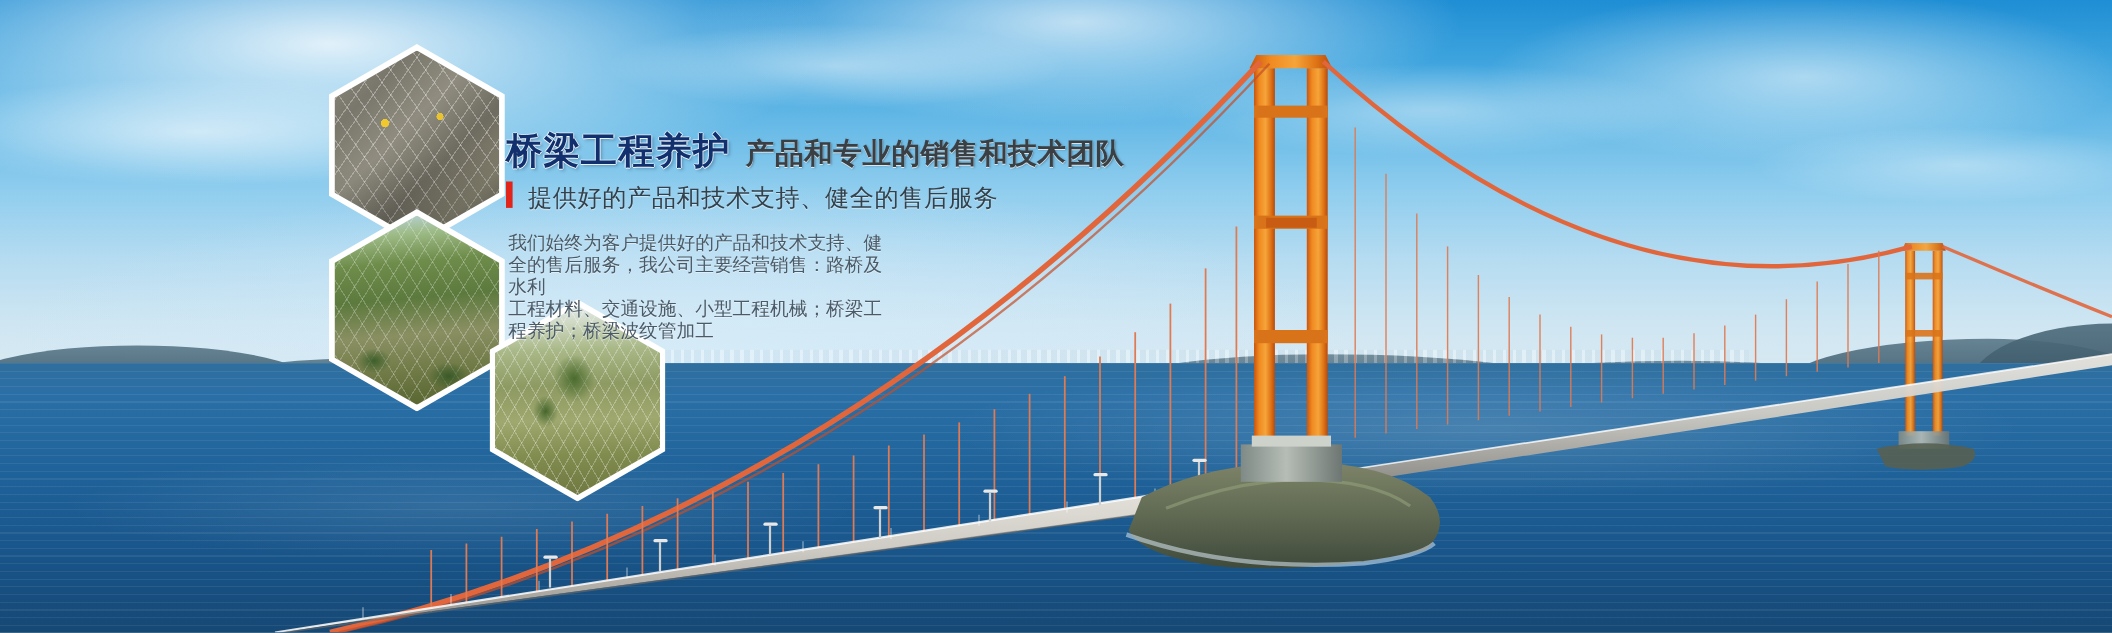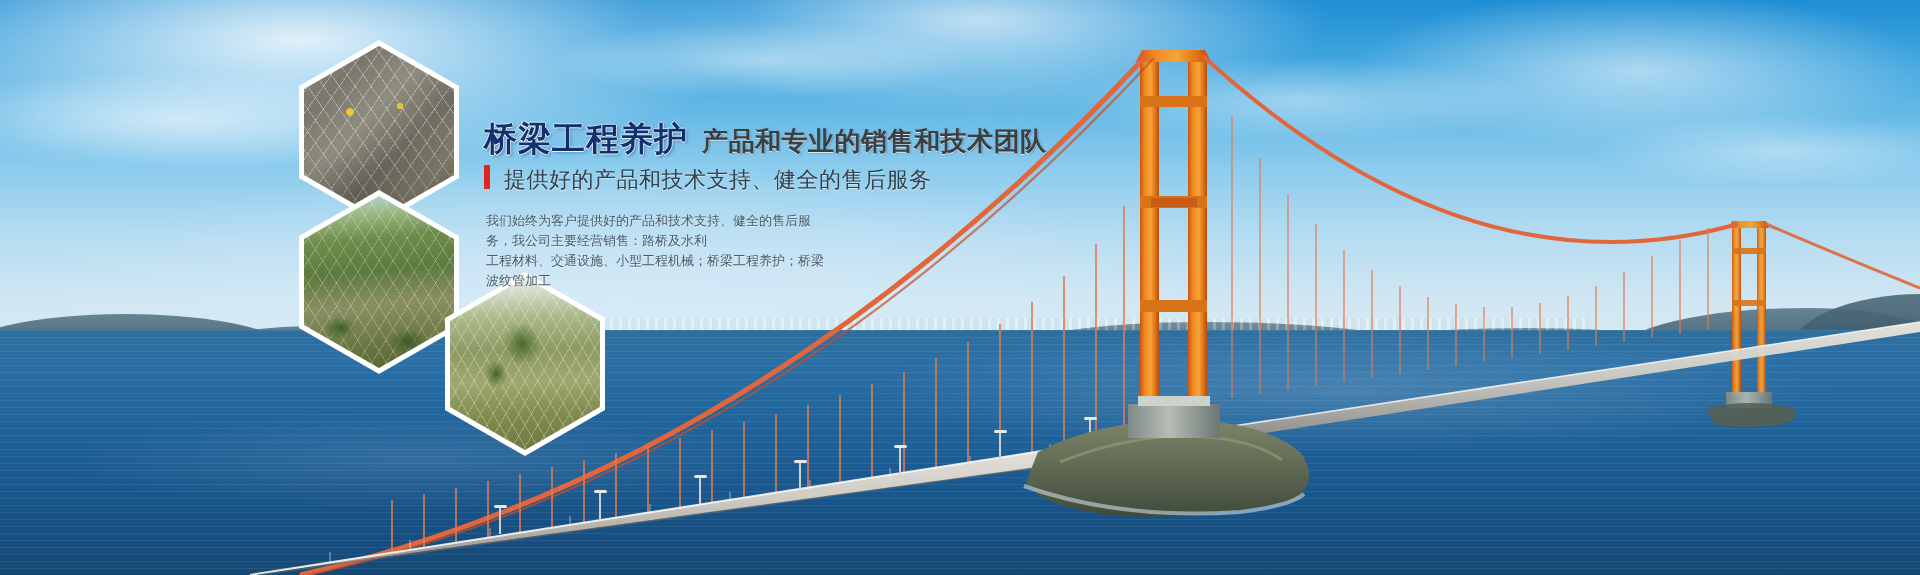--- a/index.html
+++ b/index.html
@@ -139,21 +139,21 @@
   .photo-mesh-sapling {
     background-image:
       radial-gradient(ellipse 26px 30px at 72px 66px, #4a6b2e, rgba(74,107,46,0) 72%),
       radial-gradient(ellipse 16px 20px at 46px 96px, #46662c, rgba(70,102,44,0) 72%),
       repeating-linear-gradient(60deg, rgba(255,255,255,.26) 0 1px, rgba(255,255,255,0) 1px 11px),
       repeating-linear-gradient(-60deg, rgba(255,255,255,.26) 0 1px, rgba(255,255,255,0) 1px 11px),
       linear-gradient(178deg,#e6eef2 0%,#cfd9c4 10%,#a9b887 24%,#8d9a62 42%,#9fa86e 60%,#818c4f 78%,#6d7740 100%);
   }
 
   
-  .copy { position:absolute; left:484px; top:122px; width:560px; }
+  .copy { position:absolute; left:460px; top:122px; width:560px;font-family:Liberation Serif, serif; }
 
   .headline { white-space:nowrap; line-height:1; margin-bottom:6px; }
   .headline .brand {
     font-size:33px; font-weight:bold; color:#13306e;
     letter-spacing:1px;
     text-shadow:
       0 1px 0 rgba(255,255,255,.85),
       1px 0 0 rgba(255,255,255,.6),
       -1px 0 0 rgba(255,255,255,.6),
       0 -1px 0 rgba(255,255,255,.5),
@@ -176,21 +176,21 @@
     margin-right:14px;
   }
   .subline .sub-text {
     font-size:22px; color:#32414c; letter-spacing:.5px;
     white-space:nowrap;
     text-shadow:0 1px 1px rgba(255,255,255,.55);
   }
 
   .body-copy {
     margin-top:14px; margin-left:2px;
-    font-size:13px; line-height:20px; color:#4a5a66;
+    font-size:17px; line-height:20px; color:#4a5a66;
     width:340px;
     text-shadow:0 1px 0 rgba(255,255,255,.45);
   }
   .body-copy p { margin:0; }
 </style>
 </head>
 <body>
 
 <div id="banner">
 

